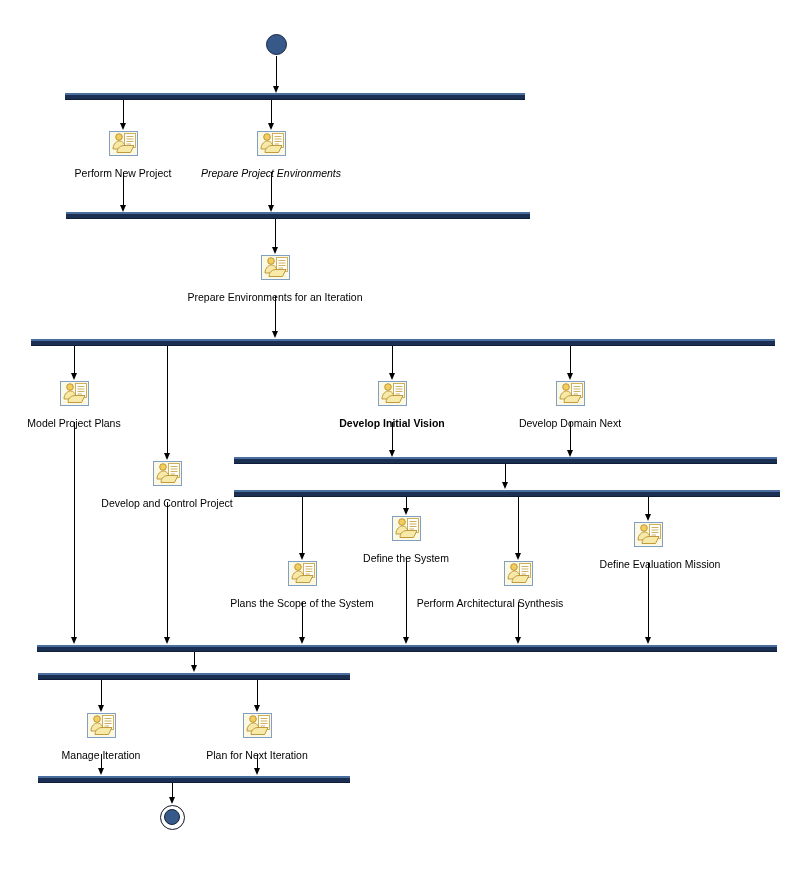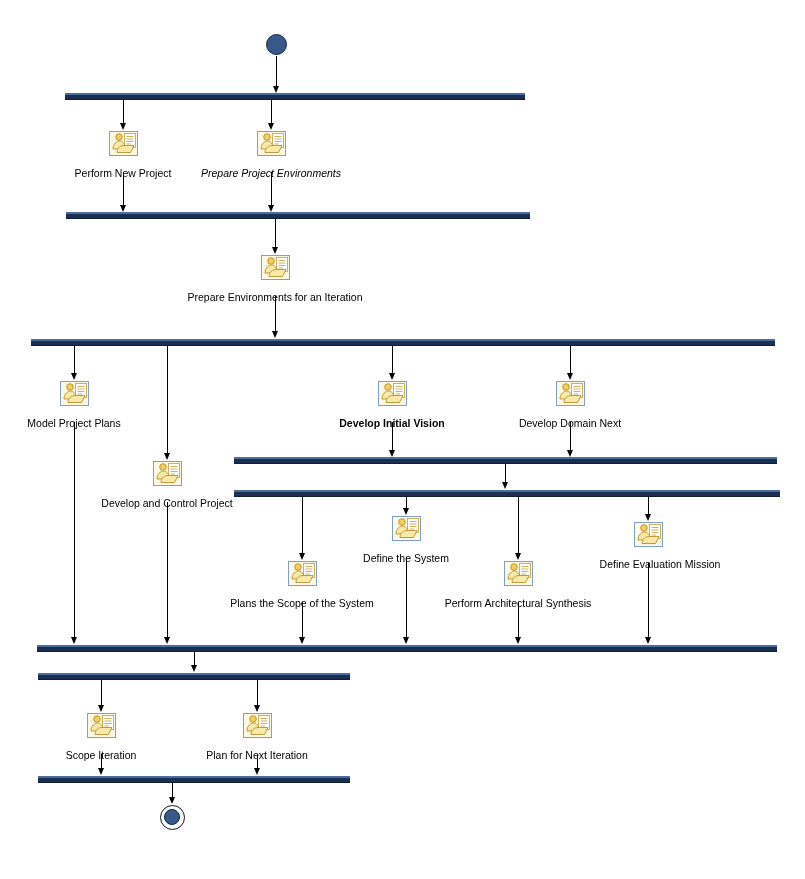--- a/index.html
+++ b/index.html
@@ -293,21 +293,21 @@
         <rect x="15.5" y="2.5" width="11" height="14" fill="#ffffff" stroke="#c8a84a" stroke-width="0.9"></rect>
         <line x1="17.5" y1="5.5" x2="24.5" y2="5.5" stroke="#c8a84a" stroke-width="0.9"></line>
         <line x1="17.5" y1="8" x2="24.5" y2="8" stroke="#c8a84a" stroke-width="0.9"></line>
         <line x1="17.5" y1="10.5" x2="24.5" y2="10.5" stroke="#c8a84a" stroke-width="0.9"></line>
         <line x1="17.5" y1="13" x2="22" y2="13" stroke="#c8a84a" stroke-width="0.9"></line>
         <circle cx="10" cy="6" r="3.3" fill="#f3cd5e" stroke="#b8902f" stroke-width="0.9"></circle>
         <path d="M4 18 C4 12.5 8 10 10.5 10 C13 10 16.5 12.5 16.5 18 Z" fill="#f7e9a8" stroke="#b8902f" stroke-width="0.9"></path>
         <path d="M8 21.5 C8 16.5 12 14.5 15 14.5 L25 14.5 L21.5 21.5 Z" fill="#f7e9a8" stroke="#b8902f" stroke-width="0.9"></path>
       </svg>
     </div>
-    <div class="activity-label" style="position: absolute; left: 518px; top: 595px; transform: translateX(-50%);">Perform Architectural Synthesis</div>
+    <div class="activity-label" style="position: absolute; left: 490px; top: 595px; transform: translateX(-50%);">Perform Architectural Synthesis</div>
     <div style="position: absolute; left: 634px; top: 522px; width: 29px; height: 25px;">
       <svg class="activity-icon" viewBox="0 0 29 25" xmlns="http://www.w3.org/2000/svg">
         <rect x="0.5" y="0.5" width="28" height="24" fill="#fdf8e2" stroke="#7f9fc4" stroke-width="1"></rect>
         <rect x="15.5" y="2.5" width="11" height="14" fill="#ffffff" stroke="#c8a84a" stroke-width="0.9"></rect>
         <line x1="17.5" y1="5.5" x2="24.5" y2="5.5" stroke="#c8a84a" stroke-width="0.9"></line>
         <line x1="17.5" y1="8" x2="24.5" y2="8" stroke="#c8a84a" stroke-width="0.9"></line>
         <line x1="17.5" y1="10.5" x2="24.5" y2="10.5" stroke="#c8a84a" stroke-width="0.9"></line>
         <line x1="17.5" y1="13" x2="22" y2="13" stroke="#c8a84a" stroke-width="0.9"></line>
         <circle cx="10" cy="6" r="3.3" fill="#f3cd5e" stroke="#b8902f" stroke-width="0.9"></circle>
         <path d="M4 18 C4 12.5 8 10 10.5 10 C13 10 16.5 12.5 16.5 18 Z" fill="#f7e9a8" stroke="#b8902f" stroke-width="0.9"></path>
@@ -321,21 +321,21 @@
         <rect x="15.5" y="2.5" width="11" height="14" fill="#ffffff" stroke="#c8a84a" stroke-width="0.9"></rect>
         <line x1="17.5" y1="5.5" x2="24.5" y2="5.5" stroke="#c8a84a" stroke-width="0.9"></line>
         <line x1="17.5" y1="8" x2="24.5" y2="8" stroke="#c8a84a" stroke-width="0.9"></line>
         <line x1="17.5" y1="10.5" x2="24.5" y2="10.5" stroke="#c8a84a" stroke-width="0.9"></line>
         <line x1="17.5" y1="13" x2="22" y2="13" stroke="#c8a84a" stroke-width="0.9"></line>
         <circle cx="10" cy="6" r="3.3" fill="#f3cd5e" stroke="#b8902f" stroke-width="0.9"></circle>
         <path d="M4 18 C4 12.5 8 10 10.5 10 C13 10 16.5 12.5 16.5 18 Z" fill="#f7e9a8" stroke="#b8902f" stroke-width="0.9"></path>
         <path d="M8 21.5 C8 16.5 12 14.5 15 14.5 L25 14.5 L21.5 21.5 Z" fill="#f7e9a8" stroke="#b8902f" stroke-width="0.9"></path>
       </svg>
     </div>
-    <div class="activity-label" style="position: absolute; left: 101px; top: 747px; transform: translateX(-50%);">Scope Iteration</div>
+    <div class="activity-label" style="position: absolute; left: 101px; top: 747px; transform: translateX(-50%);">Manage Iteration</div>
     <div style="position: absolute; left: 243px; top: 713px; width: 29px; height: 25px;">
       <svg class="activity-icon" viewBox="0 0 29 25" xmlns="http://www.w3.org/2000/svg">
         <rect x="0.5" y="0.5" width="28" height="24" fill="#fdf8e2" stroke="#7f9fc4" stroke-width="1"></rect>
         <rect x="15.5" y="2.5" width="11" height="14" fill="#ffffff" stroke="#c8a84a" stroke-width="0.9"></rect>
         <line x1="17.5" y1="5.5" x2="24.5" y2="5.5" stroke="#c8a84a" stroke-width="0.9"></line>
         <line x1="17.5" y1="8" x2="24.5" y2="8" stroke="#c8a84a" stroke-width="0.9"></line>
         <line x1="17.5" y1="10.5" x2="24.5" y2="10.5" stroke="#c8a84a" stroke-width="0.9"></line>
         <line x1="17.5" y1="13" x2="22" y2="13" stroke="#c8a84a" stroke-width="0.9"></line>
         <circle cx="10" cy="6" r="3.3" fill="#f3cd5e" stroke="#b8902f" stroke-width="0.9"></circle>
         <path d="M4 18 C4 12.5 8 10 10.5 10 C13 10 16.5 12.5 16.5 18 Z" fill="#f7e9a8" stroke="#b8902f" stroke-width="0.9"></path>

